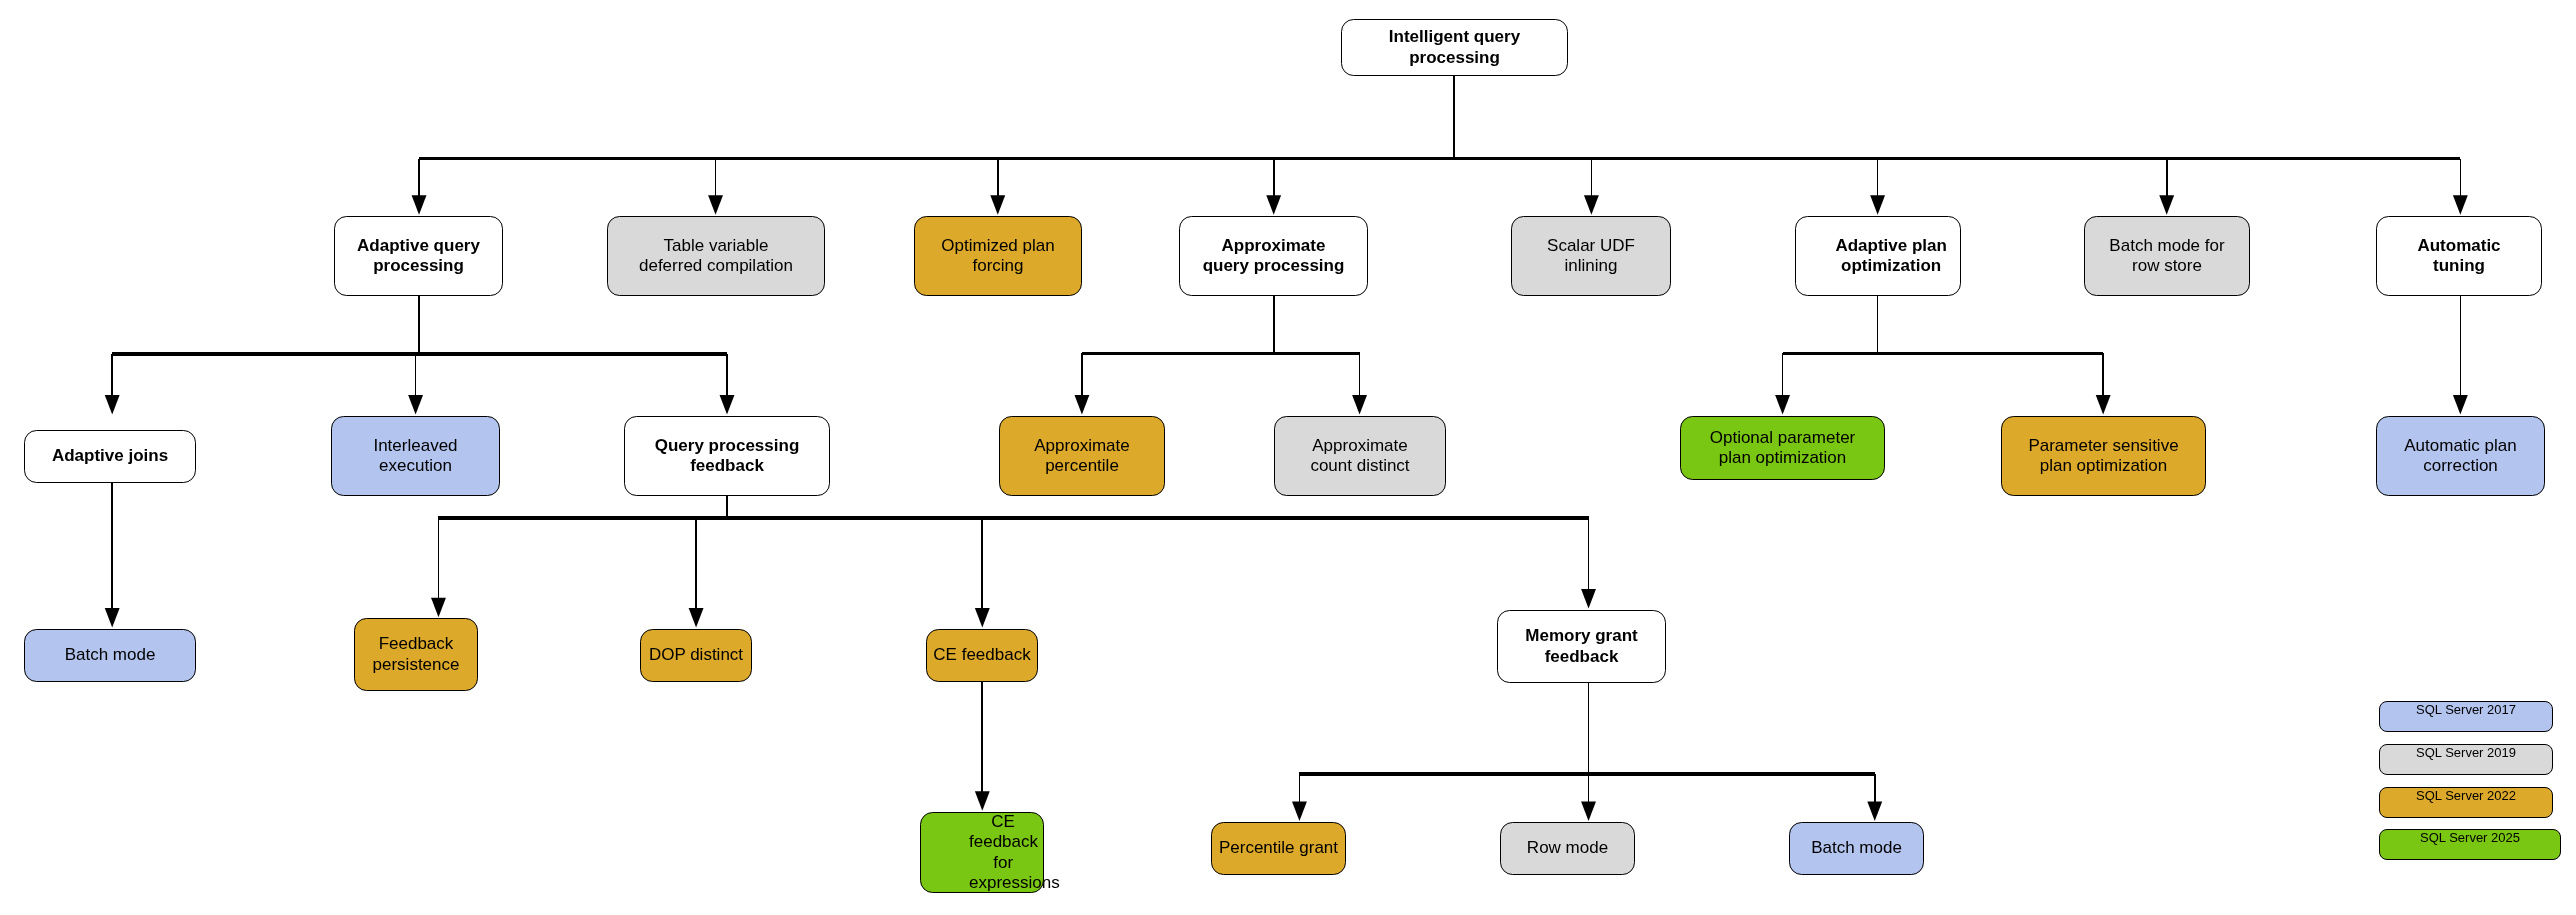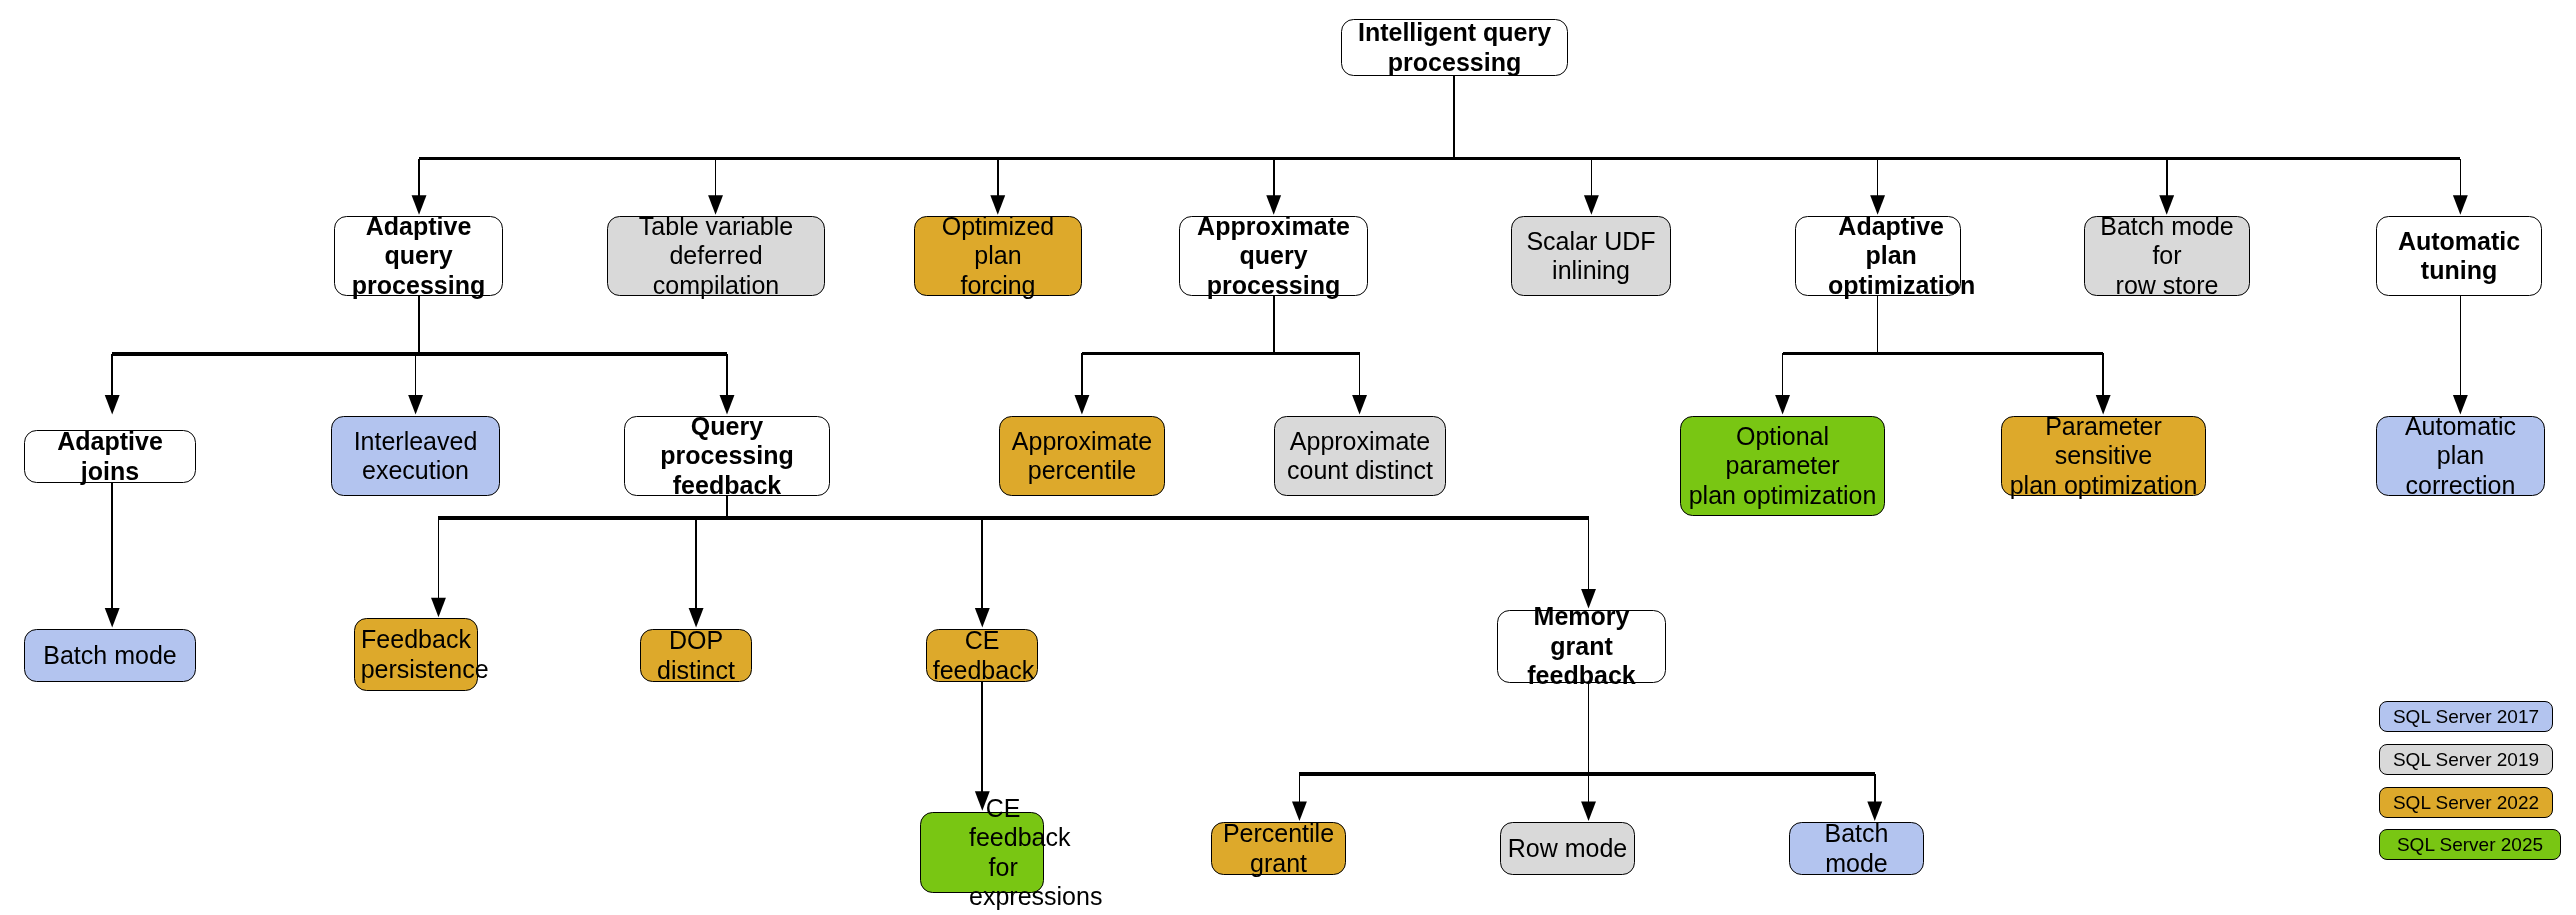--- a/index.html
+++ b/index.html
@@ -29,37 +29,37 @@
     position: absolute;
     box-sizing: border-box;
     border: 1.7px solid #000000;
     border-radius: 12.6px;
     display: flex;
     align-items: center;
     justify-content: center;
     text-align: center;
     color: #000000;
     font-family: "Liberation Sans", sans-serif;
-    font-size: 25px;
+    font-size: 17px;
     line-height: 1.18;
     padding: 2.3px 5.7px;
     background: #ffffff;
   }
   .node.bold { font-weight: bold; }
   .node .label { display: block; width: 100%; }
   .legend-item {
     position: absolute;
     box-sizing: border-box;
     border: 1.7px solid #000000;
     border-radius: 8px;
     display: flex;
-    align-items: center;
+    align-items: flex-start;
     justify-content: center;
     font-family: "Liberation Sans", sans-serif;
-    font-size: 19px;
+    font-size: 13px;
     color: #000000;
     background: #ffffff;
   }
 </style>
 </head>
 <body>
 
 <div id="canvas">
   <svg id="edges" viewBox="0 0 4500 1600">
       <line x1="2540" y1="133" x2="2540" y2="277" stroke="#000000" stroke-width="3" shape-rendering="crispEdges"></line>
@@ -161,21 +161,21 @@
       </div>
       <div class="node bold" style="left: 624px; top: 416px; width: 206px; height: 80px; background: rgb(255, 255, 255);">
         <span class="label">Query processing<br>feedback</span>
       </div>
       <div class="node" style="left: 999px; top: 416px; width: 166px; height: 80px; background: rgb(221, 169, 43);">
         <span class="label">Approximate<br>percentile</span>
       </div>
       <div class="node" style="left: 1274px; top: 416px; width: 172px; height: 80px; background: rgb(217, 217, 217);">
         <span class="label">Approximate<br>count distinct</span>
       </div>
-      <div class="node" style="left: 1680px; top: 416px; width: 205px; height: 100px; background: rgb(121, 198, 19);">
+      <div class="node" style="left: 1680px; top: 416px; width: 205px; height: 64px; background: rgb(121, 198, 19);">
         <span class="label">Optional parameter<br>plan optimization</span>
       </div>
       <div class="node" style="left: 2001px; top: 416px; width: 205px; height: 80px; background: rgb(221, 169, 43);">
         <span class="label">Parameter sensitive<br>plan optimization</span>
       </div>
       <div class="node" style="left: 2376px; top: 416px; width: 169px; height: 80px; background: rgb(179, 196, 239);">
         <span class="label">Automatic plan<br>correction</span>
       </div>
       <div class="node" style="left: 24px; top: 629px; width: 172px; height: 53px; background: rgb(179, 196, 239);">
         <span class="label">Batch mode</span>

